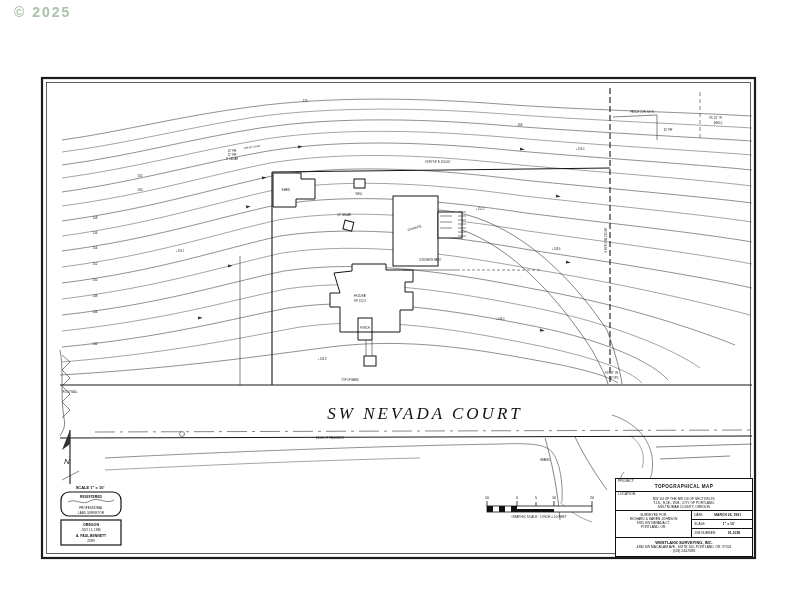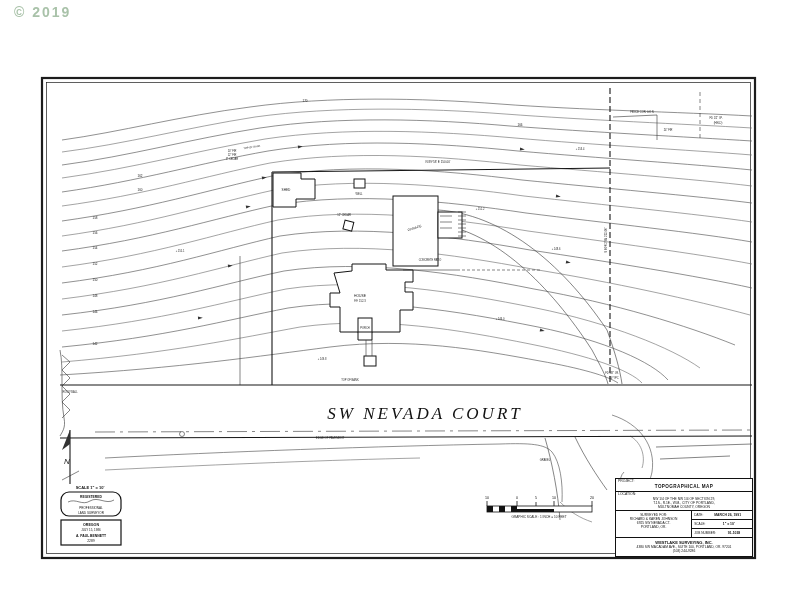--- a/index.html
+++ b/index.html
@@ -35,21 +35,21 @@
   .tb-k{font-size:3.2px;padding-left:2px;white-space:nowrap;}
   .tb-v{font-size:3.4px;font-weight:700;flex:1;text-align:center;white-space:nowrap;}
   #tb-firm{padding-top:2px;}
   .tb-firm1{font-size:4px;font-weight:700;text-align:center;}
 </style>
 </head>
 <body>
 
 <div id="stage">
 
-  <div id="watermark" style="color: rgb(169, 194, 169);">© 2019</div>
+  <div id="watermark" style="color: rgb(169, 194, 169);">© 2025</div>
 
   <svg width="800" height="600" viewBox="0 0 800 600">
 
     <rect class="frame" x="42" y="78" width="713" height="480" stroke-width="2.2"></rect>
     <rect class="frame" x="46.5" y="82.5" width="704" height="471" stroke-width="0.7"></rect>
 
     <g>
       <path class="contour" d="M62,140 C120,132 180,116 250,107 C330,96 420,98 500,104 C580,110 680,112 752,116"></path>
       <path class="contour2" d="M62,152 C125,144 185,128 255,117 C335,106 425,108 505,114 C585,120 685,124 752,128"></path>
       <path class="contour" d="M62,165 C130,156 190,139 260,128 C340,116 430,119 510,126 C590,132 688,137 752,141"></path>

